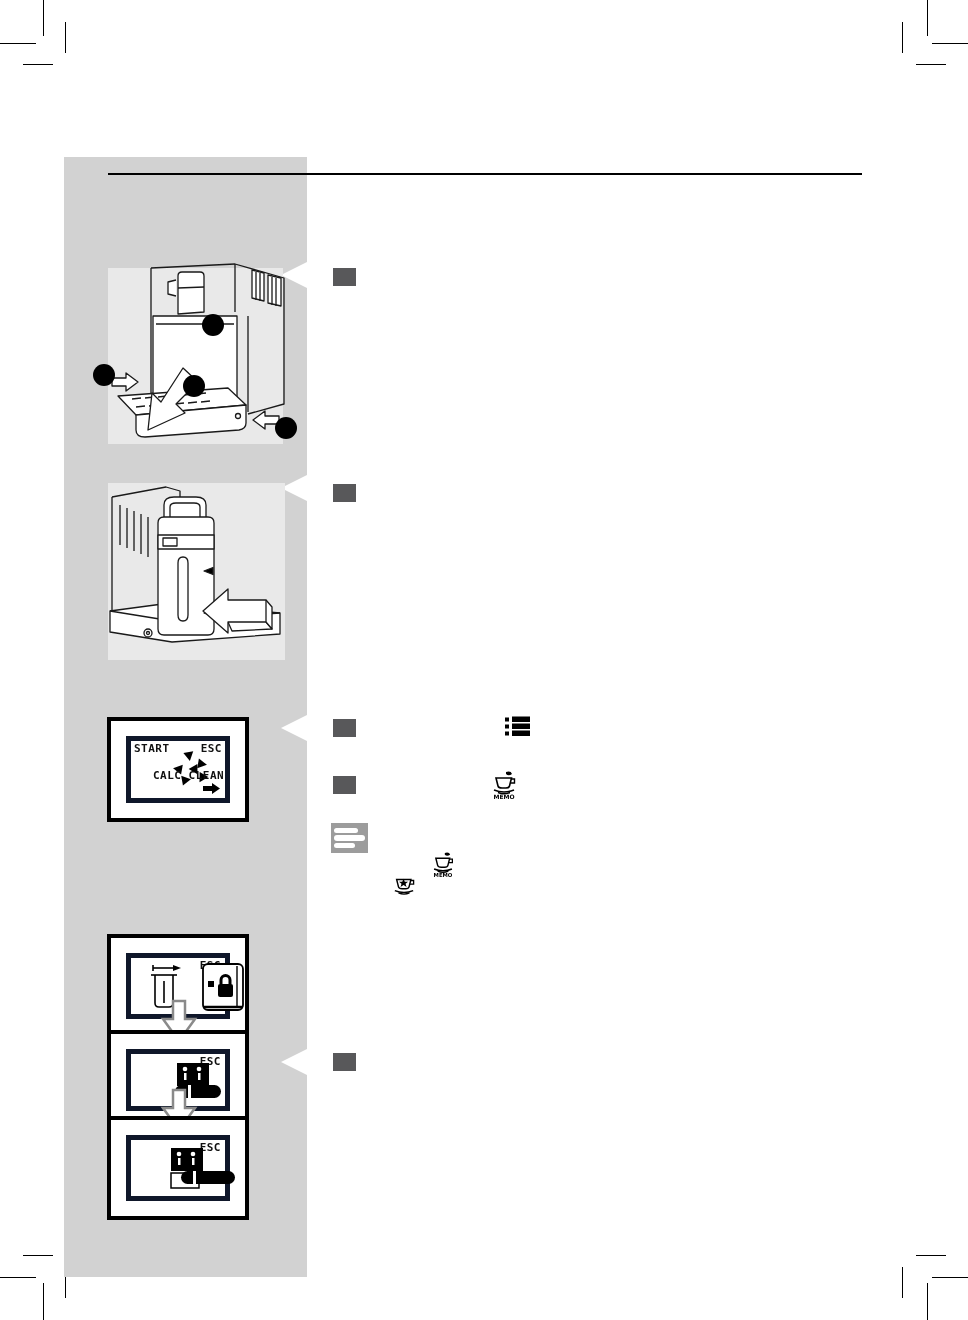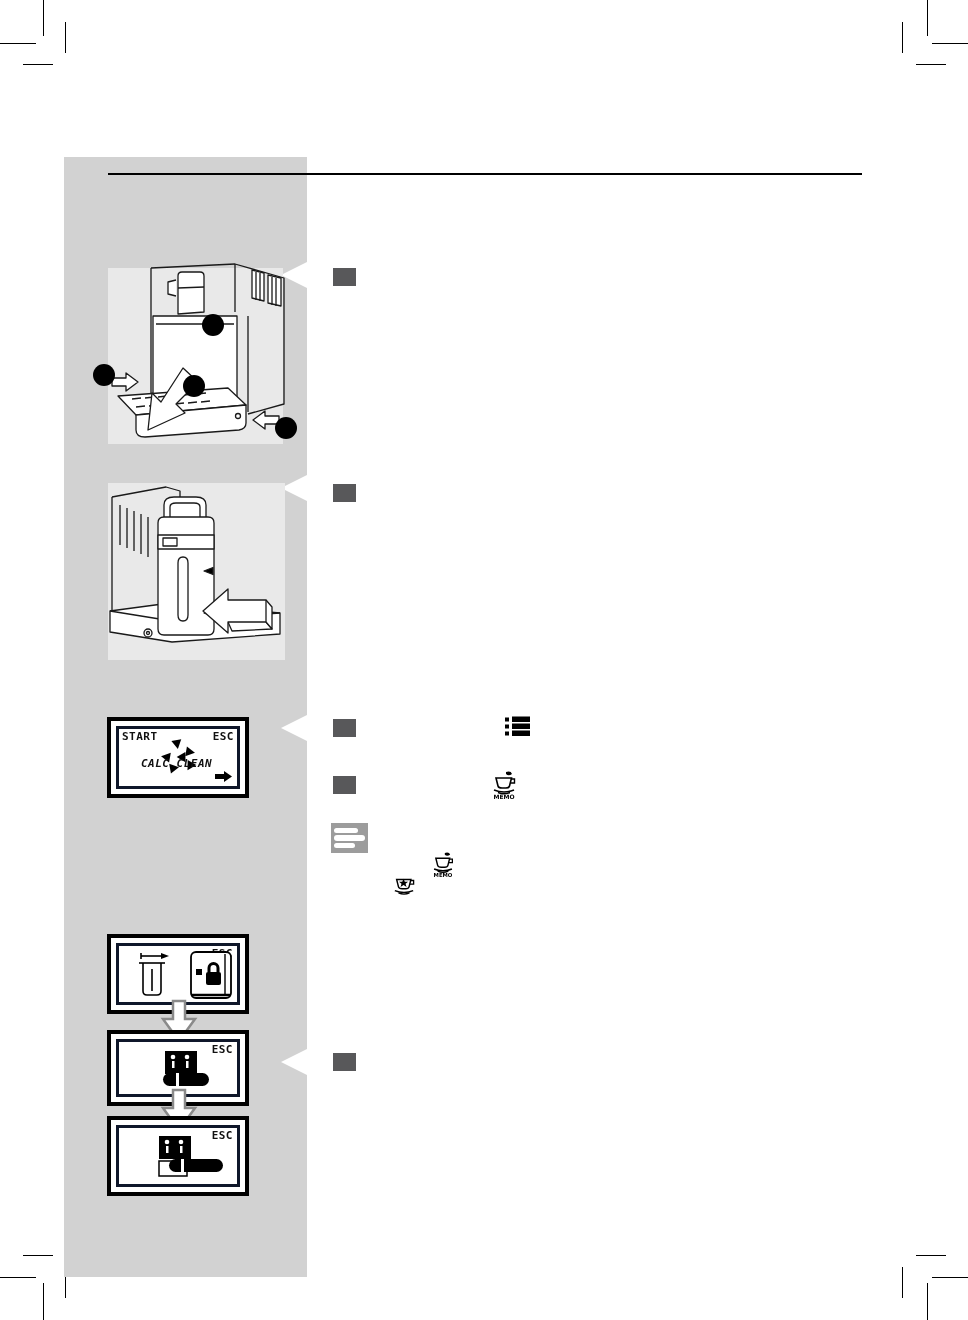--- a/index.html
+++ b/index.html
@@ -20,27 +20,27 @@
   }
   #rule{left:108px;top:173px;width:754px;height:2px;background:#000;}
   
   .step-square{position:absolute;left:333px;width:23px;height:18px;background:#58585a;}
   
   .lcd{
     position:absolute;left:107px;width:134px;background:#fff;
     border:4px solid #000;
   }
   .lcd-inner{
-    margin:5px;border:3px solid #0f172a;position:relative;background:#fff;
+    margin:15px;border:5px solid #0f172a;position:relative;background:#fff;
     font-family:"DejaVu Sans Mono", monospace;font-weight:bold;
     font-size:11px;letter-spacing:0.5px;color:#111;
   }
   .lcd-topline{position:absolute;top:1px;left:3px;right:3px;display:flex;justify-content:space-between;}
   .lcd-esc{position:absolute;top:1px;right:4px;}
-  .lcd-bottom{position:absolute;bottom:16px;left:22px;font-style:italic;}
+  .lcd-bottom{position:absolute;bottom:16px;left:22px;}
   .note-icon{
     position:absolute;left:331px;top:823px;width:37px;height:30px;background:#9c9c9c;
   }
   .note-icon .bar{position:absolute;background:#fff;border-radius:3px;height:5px;}
   svg{display:block;overflow:visible;}
   .svgtext{font-family:"DejaVu Sans", sans-serif;font-weight:bold;}
 </style>
 </head>
 <body>
 

